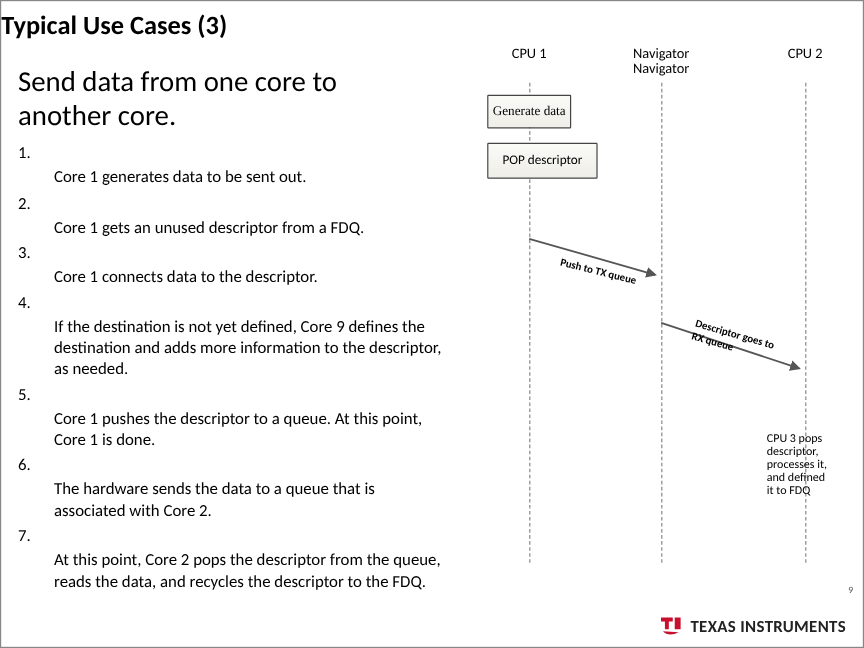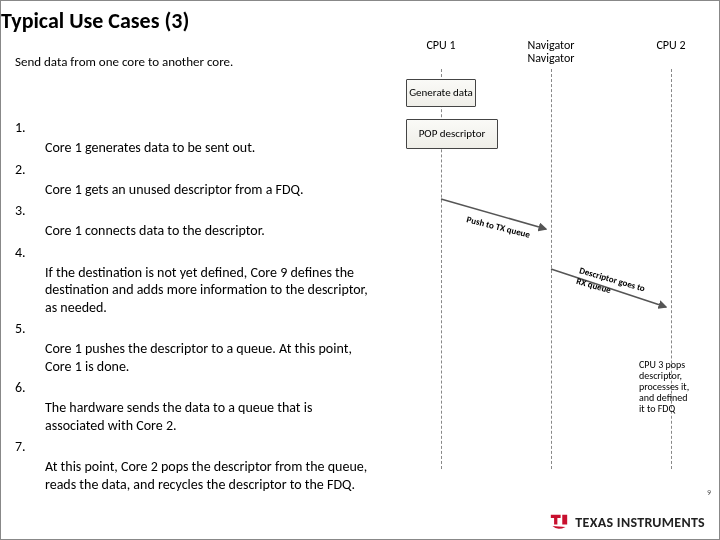--- a/index.html
+++ b/index.html
@@ -1,19 +1,19 @@
 <!DOCTYPE html>
 <html><head>
 <meta charset="utf-8">
 <style>
   * { box-sizing: border-box; margin: 0; padding: 0; }
   html, body { width: 720px; height: 540px; font-family: Calibri, Arial, sans-serif; background: #fff; color: #000; }
   .slide { position: relative; width: 720px; height: 540px; border: 1px solid #888; overflow: hidden; }
   .title { font-size: 22px; font-weight: 700; text-align: left; padding-top: 6px; }
-  .subtitle { font-size: 13px; font-weight: 400; position: absolute; left: 14px; top: 54px; width: 320px; line-height: 1.15; }
+  .subtitle { font-size: 24px; font-weight: 400; position: absolute; left: 14px; top: 54px; width: 320px; line-height: 1.15; }
   .list { position: absolute; left: 14px; top: 118px; width: 358px; font-size: 14px; }
   .list-row { display: flex; margin-bottom: 4px; }
   .list-num { width: 30px; flex: 0 0 30px; }
   .list-text { flex: 1; line-height: 1.25; margin-top: 20px; }
   .diagram { position: absolute; left: 380px; top: 38px; width: 330px; height: 460px; }
   .lbl { position: absolute; font-size: 12px; font-weight: 400; text-align: center; line-height: 1.1; }
   .lbl-sm { position: absolute; font-size: 10px; font-weight: 400; text-align: left; line-height: 1.1; }
   .box { position: absolute; border: 1px solid #444; background: linear-gradient(#fafaf7,#efeee8); font-size: 11px; text-align: center; display: flex; align-items: center; justify-content: center; line-height: 1.1; border-radius: 1px; }
   .vline { position: absolute; border-left: 1px dashed #888; }
   .arrow-txt { position: absolute; font-size: 9px; font-weight: 700; }
@@ -67,21 +67,21 @@
     <div class="lbl" style="left:130px; top:0; width:80px;">
       <span>Navigator</span><br>
       <span>Navigator</span>
     </div>
     <div class="lbl" style="left:260px; top:0; width:60px;">CPU 2</div>
 
     <div class="vline" style="left:60px; top:30px; height:400px;"></div>
     <div class="vline" style="left:170px; top:30px; height:400px;"></div>
     <div class="vline" style="left:290px; top:30px; height:400px;"></div>
 
-    <div class="box" style="left:25px; top:40px; width:70px; height:28px;">Generate data</div>
+    <div class="box" style="left:25px; top:40px; width:70px; height:28px;font-family:Liberation Serif, serif;">Generate data</div>
     <div class="box" style="left:25px; top:80px; width:92px; height:30px;">POP descriptor</div>
 
     <svg class="ar" style="left:60px; top:160px;" width="120" height="40">
       <defs>
           <marker id="ah1" markerWidth="6" markerHeight="6" refX="5" refY="3" orient="auto">
             <path d="M0,0 L6,3 L0,6 Z" fill="#555"></path>
           </marker>
         </defs>
       <line x1="0" y1="0" x2="105" y2="30" stroke="#555" stroke-width="1.5" marker-end="url(#ah1)"></line>
     </svg>

